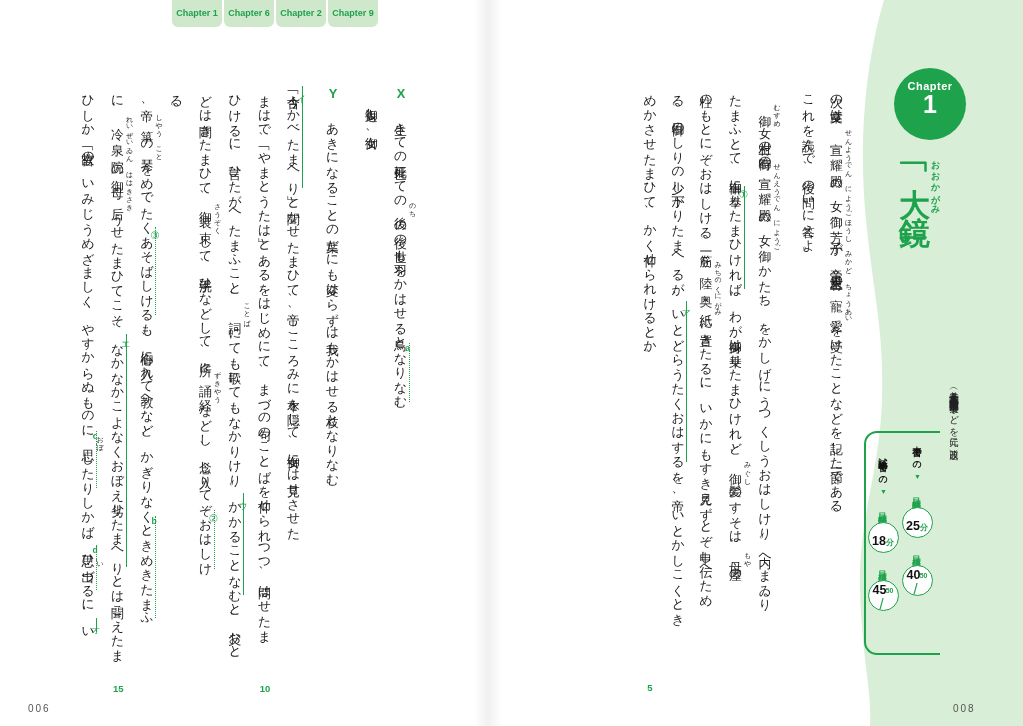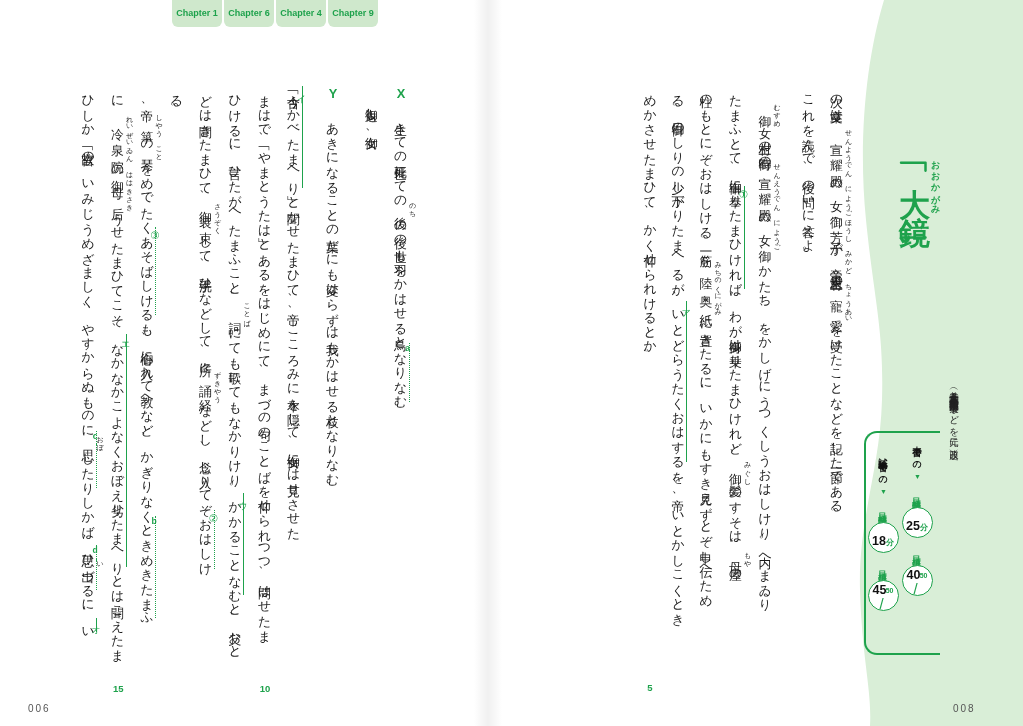--- a/index.html
+++ b/index.html
@@ -92,23 +92,27 @@
 <div class="screen">
 
   <svg class="wave" viewBox="0 0 1023 726">
     <path d="M1023,0 L884,0 C866,60 858,140 866,220 C874,300 884,330 882,400 C880,470 858,520 860,590 C862,660 872,690 870,726 L1023,726 Z"></path>
   </svg>
 
   <div class="gutter"></div>
 
   <div class="tab tab2">Chapter 1</div>
   <div class="tab tab3">Chapter 6</div>
-  <div class="tab tab4">Chapter 4</div>
+  <div class="tab tab4">Chapter 2</div>
   <div class="tab tab5">Chapter 9</div>
 
+  <div class="chbadge">
+    <span class="w1">Chapter</span>
+    <span class="w2">1</span>
+  </div>
 
   <div class="vtitle"><span>「</span><ruby><span>大</span><rt>おお</rt></ruby><ruby><span>鏡</span><rt>かがみ</rt></ruby><span>」</span></div>
 
   <div class="attrib">（共立女子大学・東京都立大学・西南学院大学・日本大学などを元に改題）</div>
 
   <div class="tbox">
     <div class="tbox-in">
       <div class="tcol book">
         <span class="thead">本書での</span>
         <span class="tarrow">▼</span>

